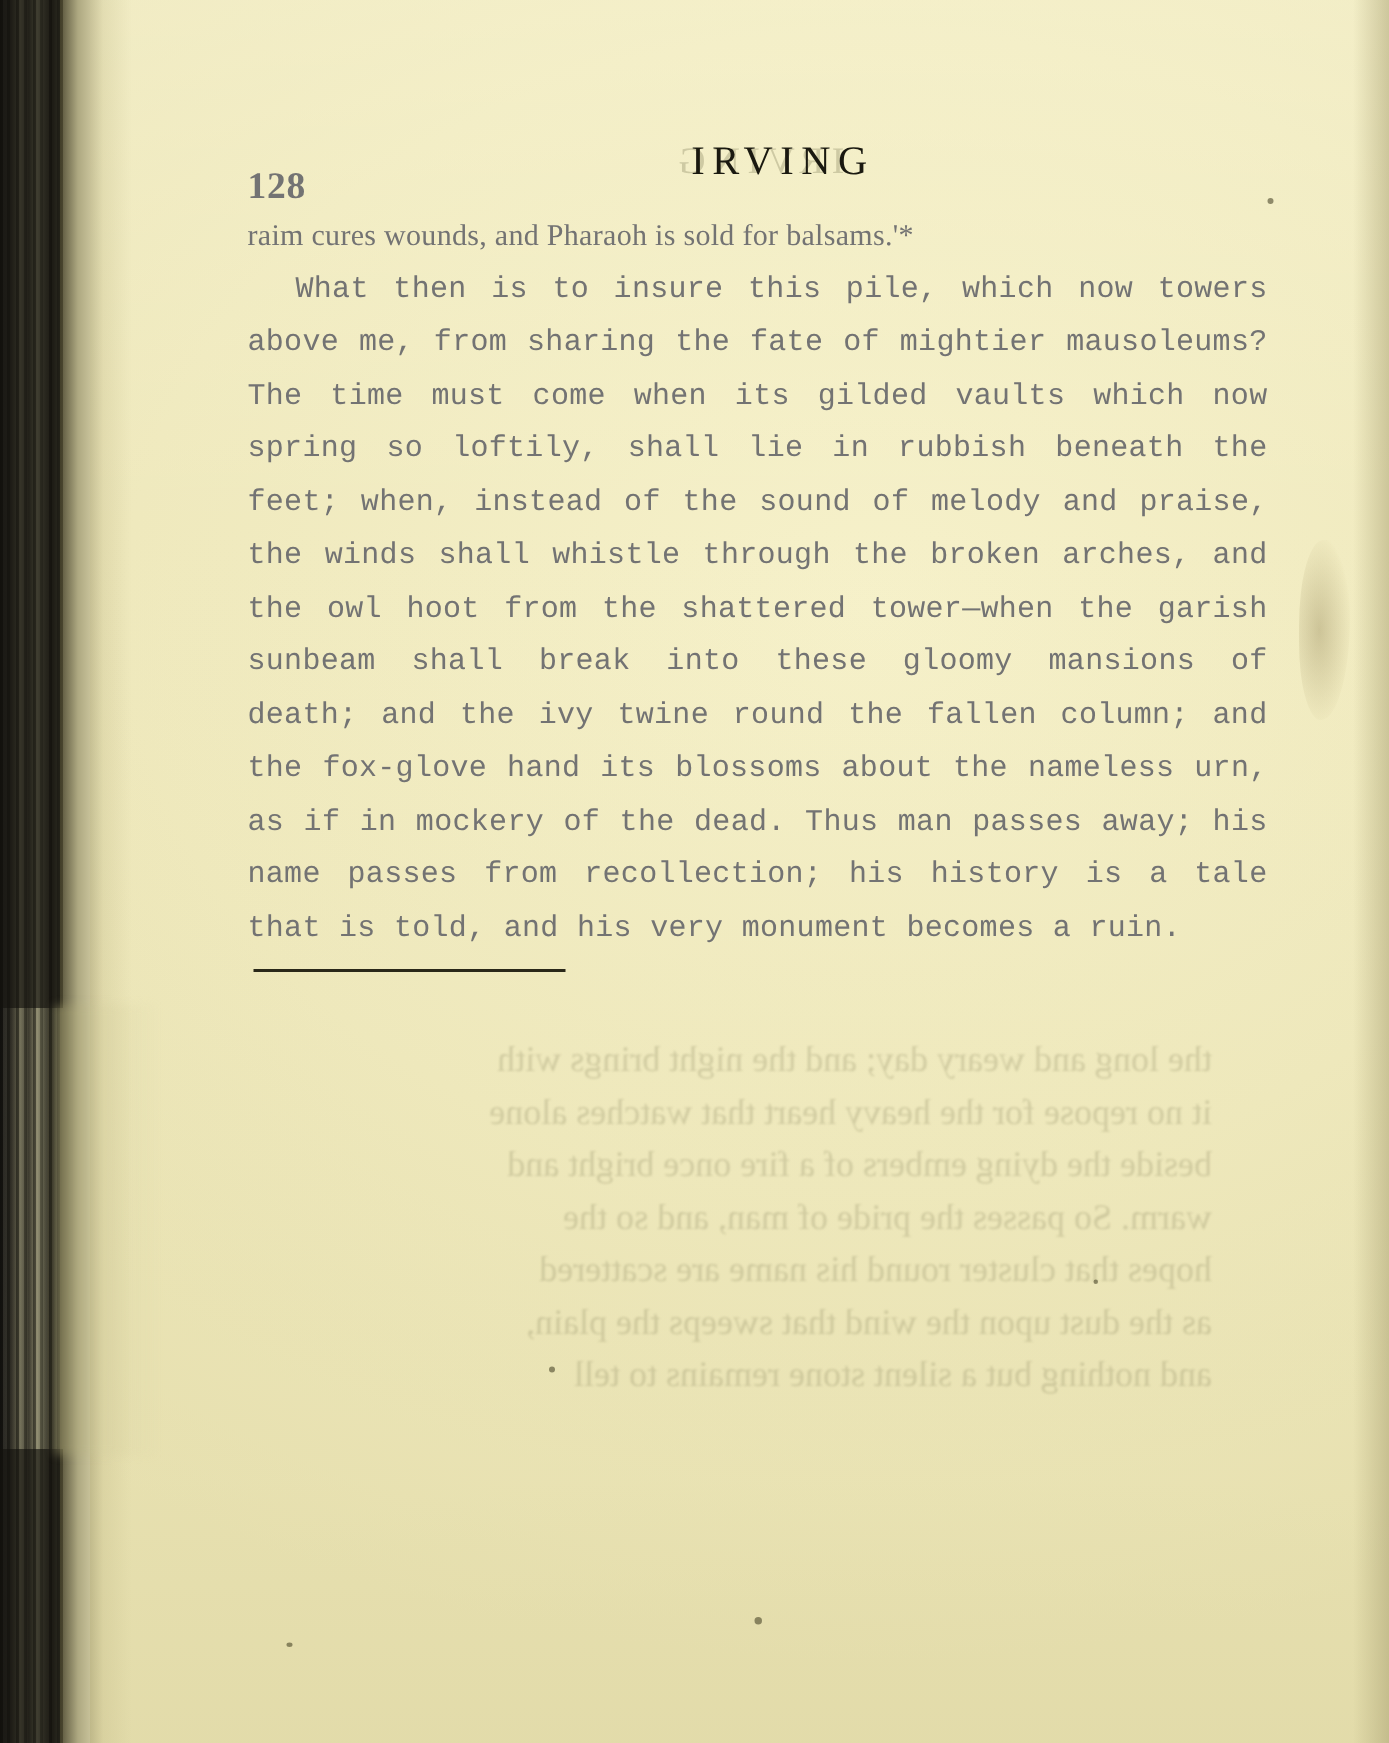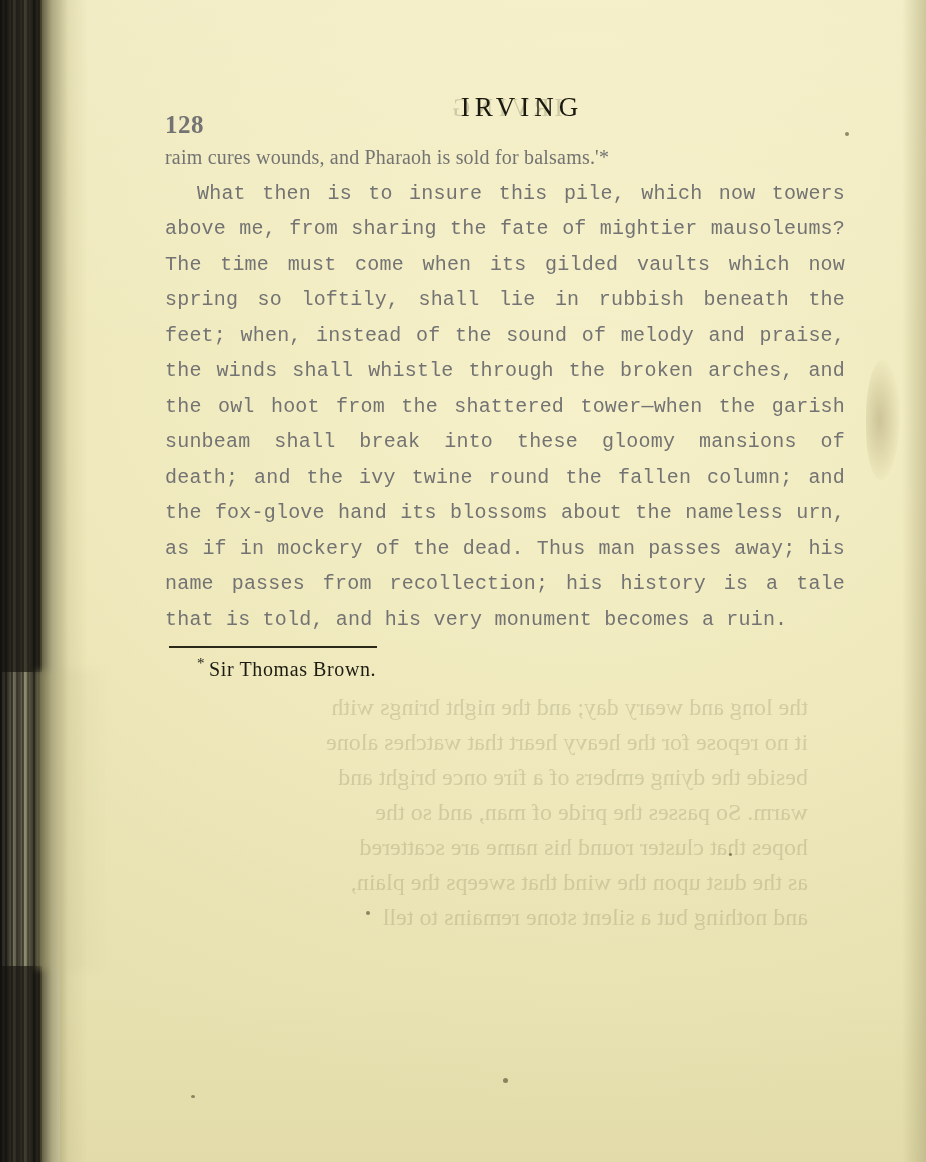--- a/index.html
+++ b/index.html
@@ -231,23 +231,20 @@
       <div class="run-head">IRVING</div>
     </div>
 
     <div class="body-text">
       <p>raim cures wounds, and Pharaoh is sold for balsams.'*</p>
       <p class="p-indent">What then is to insure this pile, which now towers above me, from sharing the fate of mightier mausoleums?   The time must come when its gilded vaults which now spring so loftily, shall lie in rubbish beneath the feet; when, instead of the sound of melody and praise, the winds shall whistle through the broken arches, and the owl hoot from the shattered tower—when the garish sunbeam shall break into these gloomy mansions of death; and the ivy twine round the fallen column; and the fox-glove hand its blossoms about the nameless urn, as if in mockery of the dead.   Thus man passes away; his name passes from recollection; his history is a tale that is told, and his very monument becomes a ruin.</p>
     </div>
 
     <div class="fn-rule"></div>
 
-    <div class="footnote">
-      <span class="fn-star">*</span><span>Sir  Thomas  Brown.</span>
-    </div>
   </div>
 
   <div class="speck" style="left:366px;top:911px;width:4px;height:4px;"></div>
   <div class="speck" style="left:503px;top:1078px;width:5px;height:5px;"></div>
   <div class="speck" style="left:845px;top:132px;width:4px;height:4px;"></div>
   <div class="speck" style="left:191px;top:1095px;width:4px;height:3px;"></div>
   <div class="speck" style="left:729px;top:853px;width:3px;height:3px;"></div>
 </div>
 
 </body></html>

